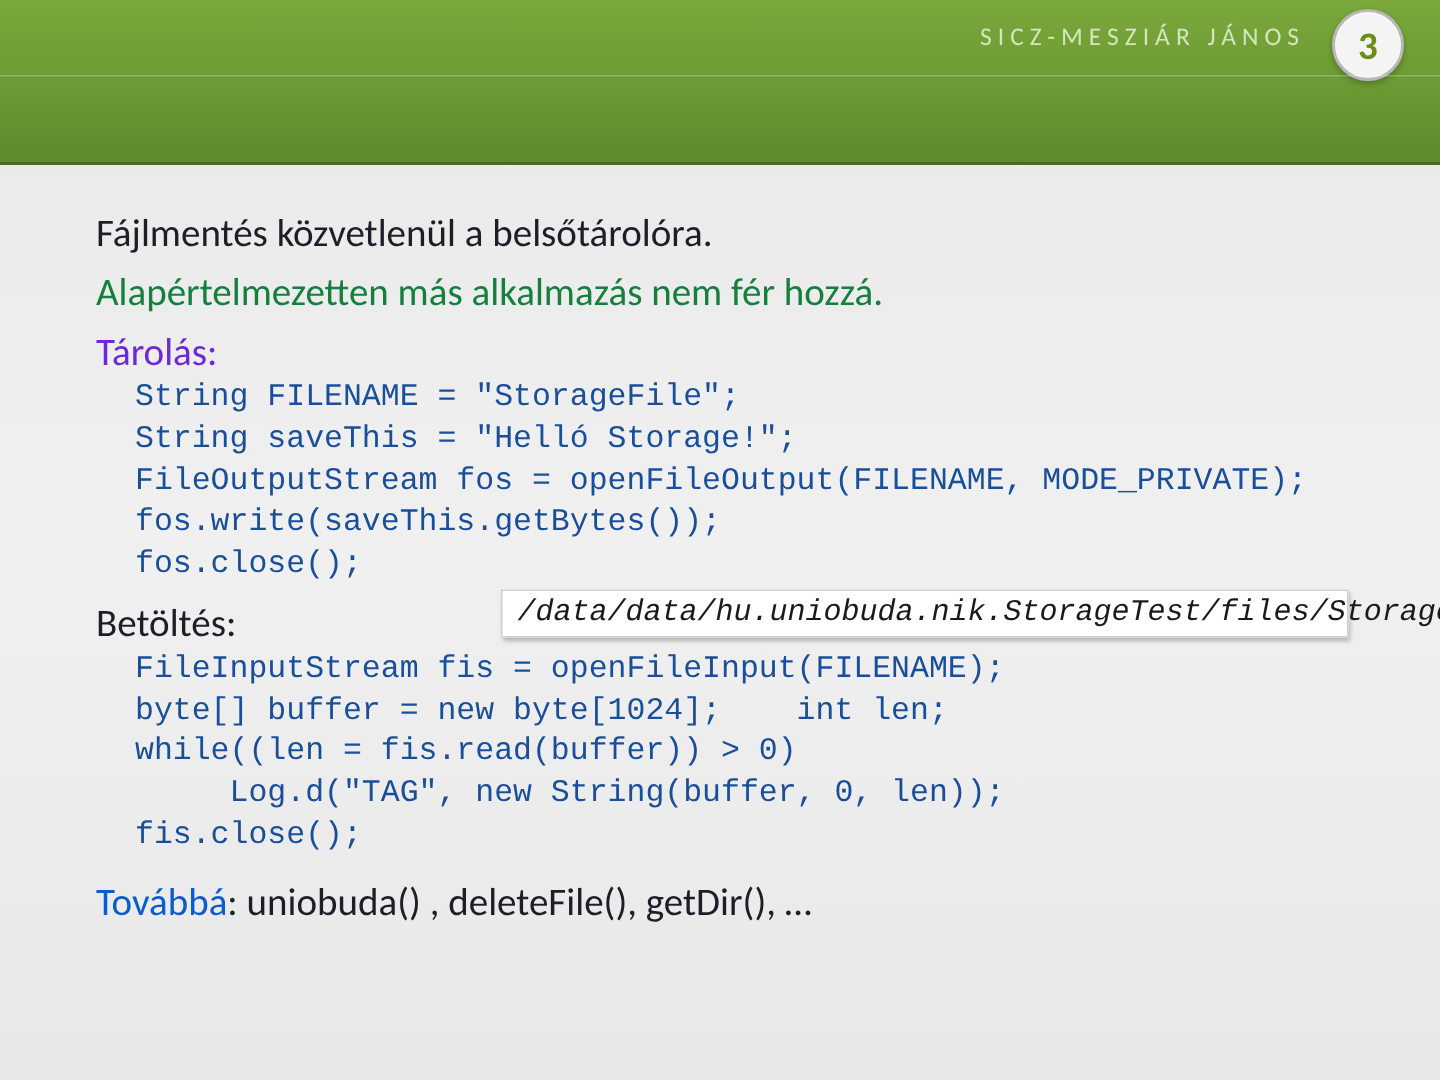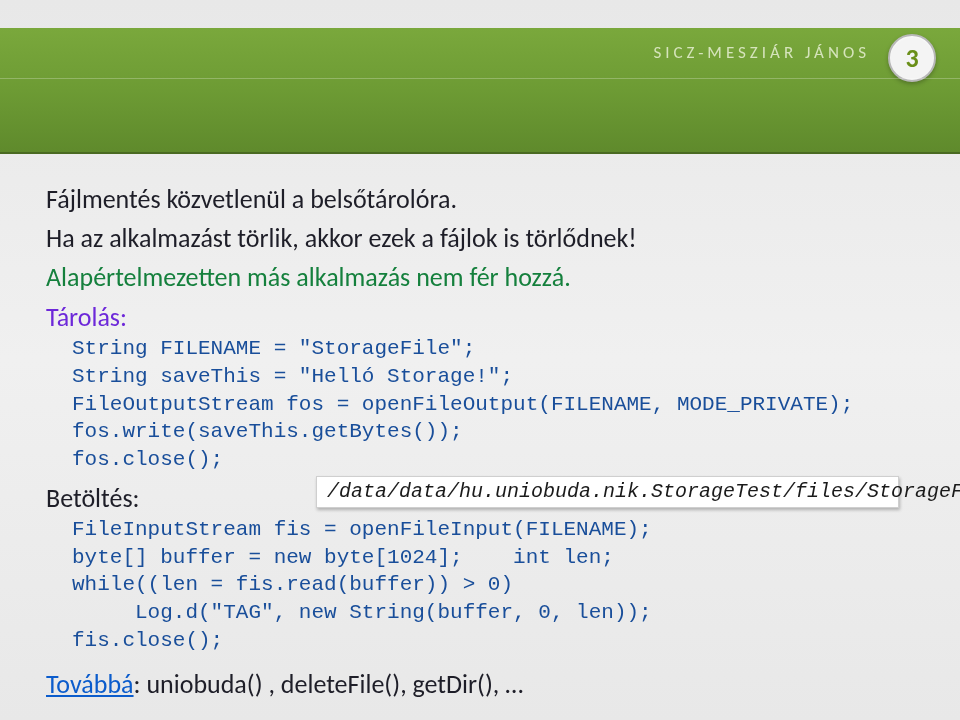--- a/index.html
+++ b/index.html
@@ -2,24 +2,23 @@
 <html><head>
 <meta charset="utf-8">
 <style>
   * { box-sizing: border-box; margin: 0; padding: 0; }
   html, body { width: 960px; height: 720px; overflow: hidden; font-family: "Segoe UI", Calibri, Arial, sans-serif; }
   body {
     background: linear-gradient(180deg, #e8e8e8 0%, #f0f0f0 50%, #e8e8e8 100%);
   }
   .header {
     position: relative;
-    height: 126px;
+    height: 110px;
     background: linear-gradient(180deg, #7aa83c 0%, #6d9b34 50%, #5f8a2c 100%);
     border-bottom: 2px solid #4a6a22;
-    margin-top: 28px;
   }
   .header::after {
     content: "";
     position: absolute;
     left: 0; right: 0; top: 50px; height: 1px;
     background: rgba(255,255,255,0.25);
   }
   .author {
     position: absolute;
     top: 14px;
@@ -50,20 +49,21 @@
     position: absolute;
     left: 26px;
     bottom: 14px;
     color: #ffffff;
     font-size: 40px;
     font-weight: 700;
     text-shadow: 0 2px 3px rgba(0,0,0,0.5);
   }
   .content {
     padding: 28px 67px 20px 46px;
+    margin-left: 18px;
   }
   .line {
     font-size: 26px;
     color: #1e1e28;
     margin-bottom: 4px;
     line-height: 1.35;
   }
   .line.linkish {
     color: #15803d;
   }
@@ -106,35 +106,33 @@
     color: #1e1e28;
     padding-top: 6px;
   }
   .footer {
     margin-top: 14px;
     font-size: 26px;
     color: #1e1e28;
   }
   .footer .link {
     color: #0b5ccc;
-    text-decoration: underline;
   }
 </style>
 </head>
 <body>
 
 <div class="header">
   <div class="author">SICZ-MESZIÁR JÁNOS</div>
   <div class="pagecircle">3</div>
 </div>
 
 <div class="content">
 
   <div class="line">Fájlmentés közvetlenül a belsőtárolóra.</div>
-  <div class="line">Ha az alkalmazást törlik, akkor ezek a fájlok is törlődnek!</div>
   <div class="line linkish">Alapértelmezetten más alkalmazás nem fér hozzá.</div>
 
   <div class="heading">Tárolás:</div>
   <pre class="code">String FILENAME = "StorageFile";
 String saveThis = "Helló Storage!";
 FileOutputStream fos = openFileOutput(FILENAME, MODE_PRIVATE);
 fos.write(saveThis.getBytes());
 fos.close();</pre>
 
   <div class="loadwrap">

